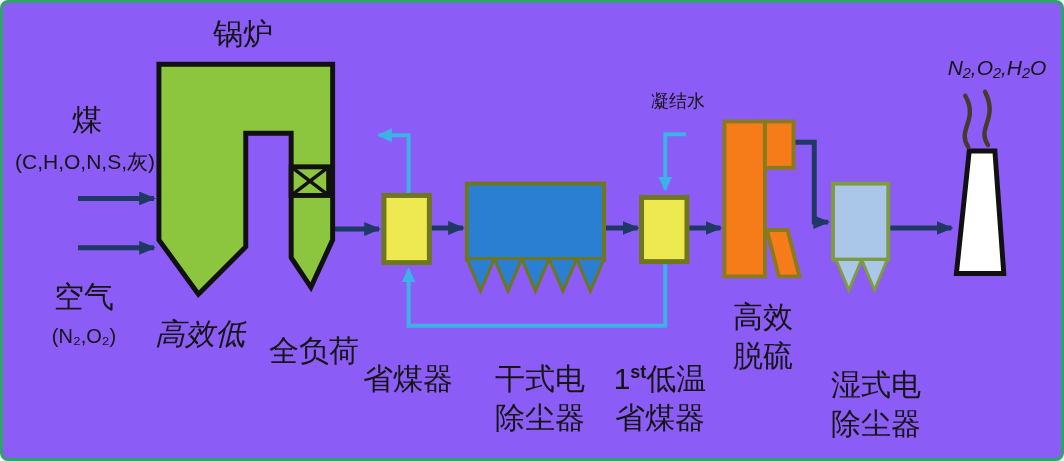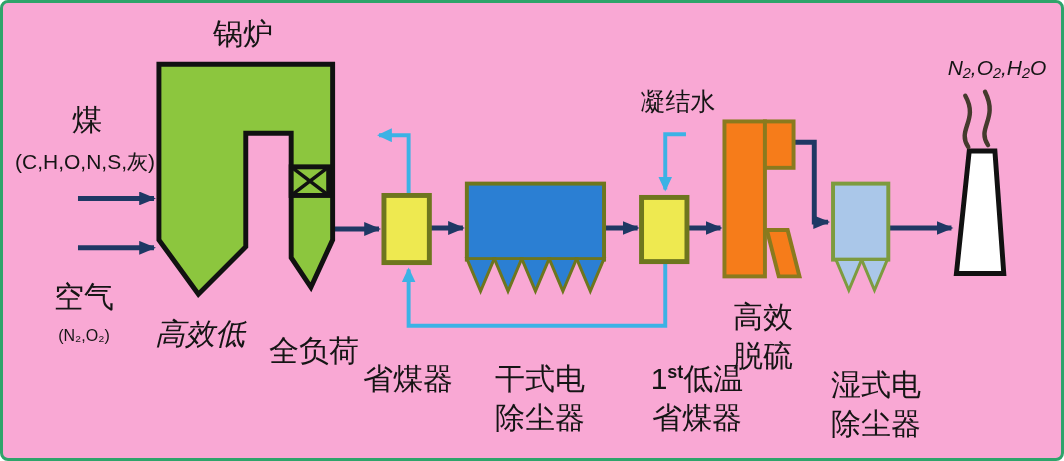--- a/index.html
+++ b/index.html
@@ -1,39 +1,39 @@
 <!DOCTYPE html>
 <html><head>
 <meta charset="utf-8">
 <style>
   html,body{margin:0;padding:0;background:#fff;}
   .stage{
     position:relative;
     width:1064px;height:461px;
     box-sizing:border-box;
-    background:#f9a8d4;
+    background:#8b5cf6;
     border:3px solid #2ea46a;
     border-radius:8px;
     overflow:hidden;
     font-family:"Liberation Sans", sans-serif;
     color:#151515;
   }
   .layer{position:absolute;left:0;top:0;width:100%;height:100%;}
   .lbl{
     position:absolute;
     transform:translateX(-50%);
     text-align:center;
     white-space:nowrap;
     color:#151515;
     font-weight:500;
   }
   .lbl .ln{display:block;}
   .big{font-size:30px;line-height:39px;}
-  .mid{font-size:25px;line-height:32px;}
-  .small{font-size:16px;line-height:24px;}
+  .mid{font-size:18px;line-height:32px;}
+  .small{font-size:20px;line-height:24px;}
   .lbl sup{font-size:18px;line-height:0;vertical-align:super;font-weight:600;}
 </style>
 </head>
 <body>
 
 <div class="stage">
 
   <svg class="layer" viewBox="0 0 1064 461">
     <defs>
       <marker id="mN" markerUnits="userSpaceOnUse" markerWidth="18" markerHeight="14" refX="15" refY="7" orient="auto">
@@ -114,21 +114,21 @@
 
   <div class="lbl big" style="left:405px;top:356px;">
     <span class="ln">省煤器</span>
   </div>
 
   <div class="lbl big" style="left:537px;top:356px;">
     <span class="ln">干式电</span>
     <span class="ln">除尘器</span>
   </div>
 
-  <div class="lbl big" style="left:694px;top:356px;">
+  <div class="lbl big" style="left:657px;top:356px;">
     <span class="ln"><span>1</span><sup>st</sup><span>低温</span></span>
     <span class="ln">省煤器</span>
   </div>
 
   <div class="lbl mid" style="left:675px;top:82px;">
     <span class="ln">凝结水</span>
   </div>
 
   <div class="lbl big" style="left:760px;top:294px;">
     <span class="ln">高效</span>

